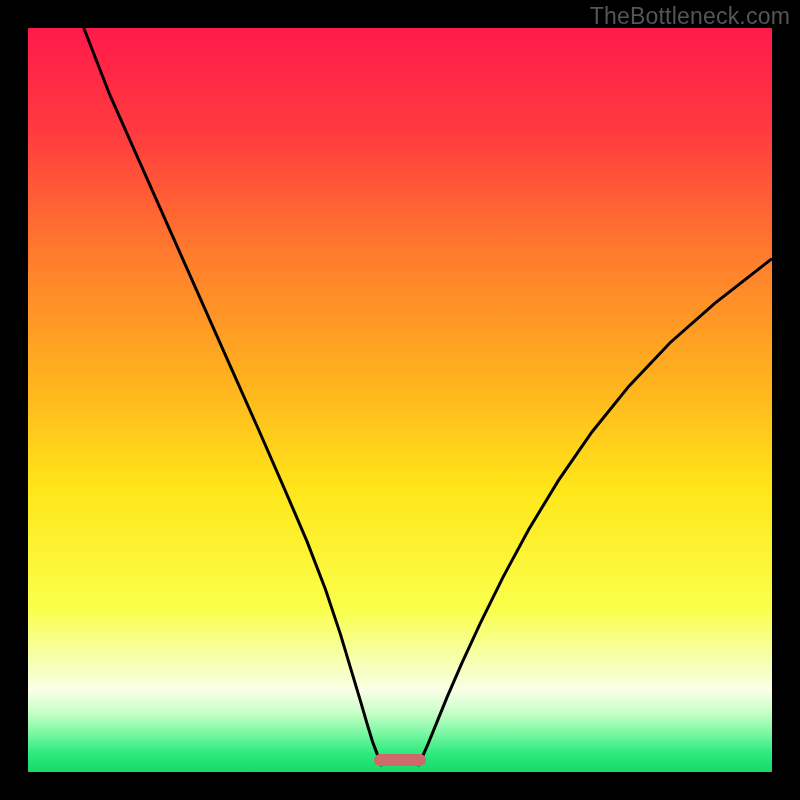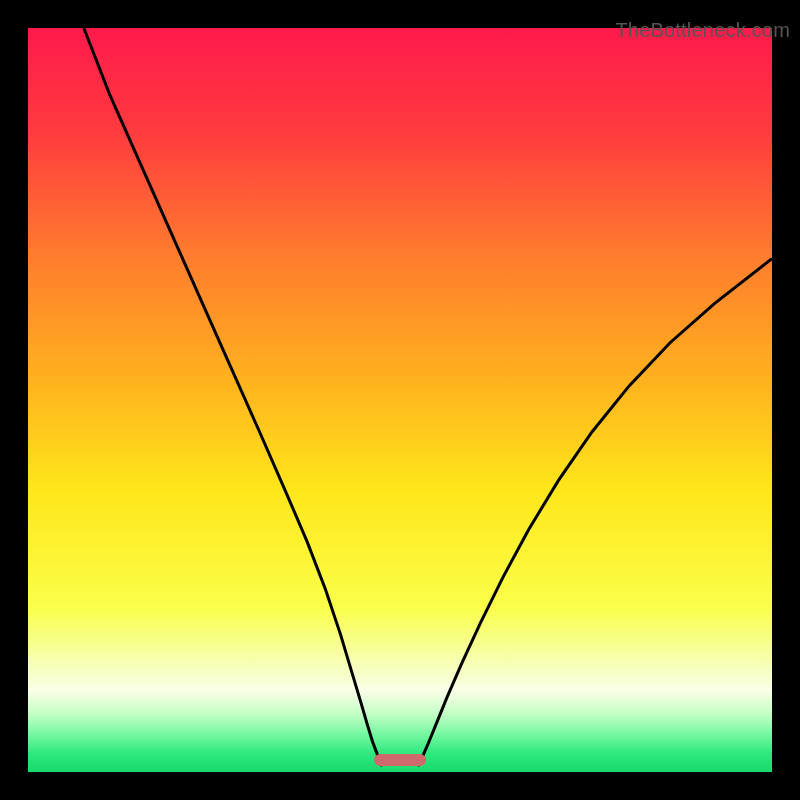--- a/index.html
+++ b/index.html
@@ -10,25 +10,24 @@
     background: #000;
     font-family: Arial, Helvetica, sans-serif;
     overflow: hidden;
     position: relative;
   }
   .watermark {
     position: absolute;
     top: 3px;
     right: 10px;
     color: #555;
-    font-size: 20px;
+    font-size: 23px;
     font-weight: 400;
     z-index: 5;
     letter-spacing: 0.2px;
-    margin-top: 16px;
   }
   .plot-frame {
     position: absolute;
     left: 28px;
     top: 28px;
     width: 744px;
     height: 744px;
     background: #000;
   }
   .gradient {

